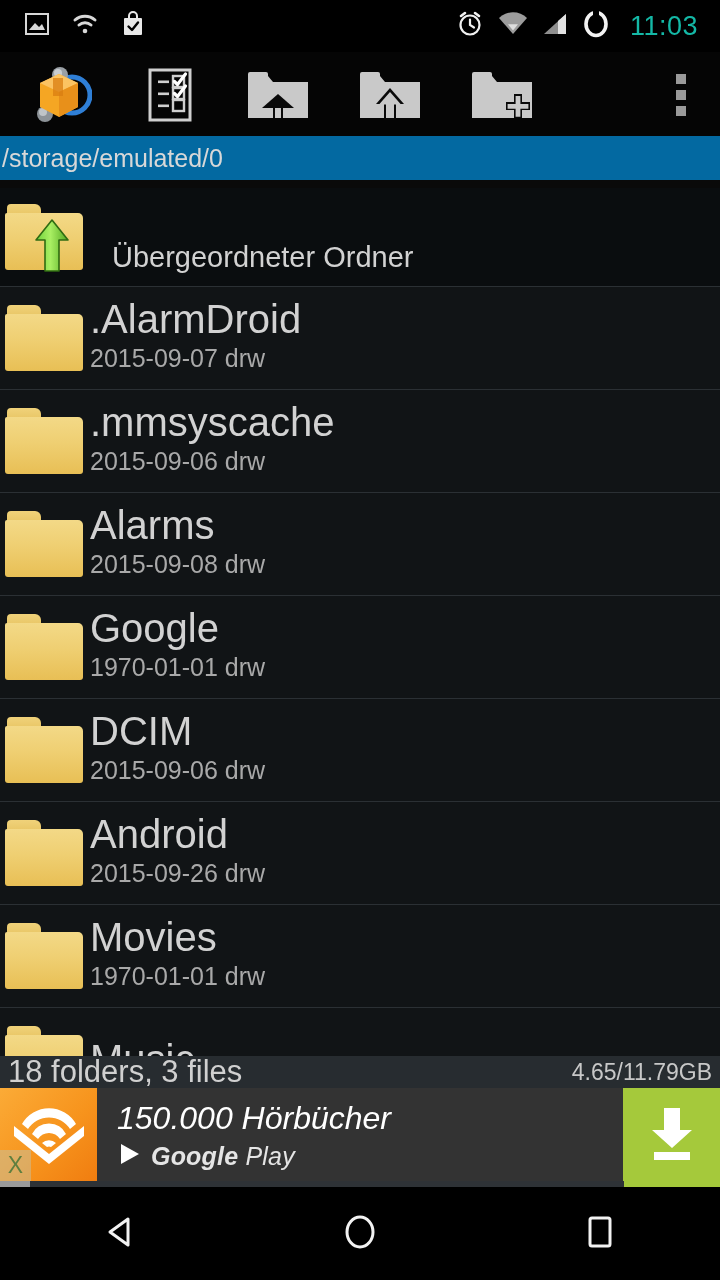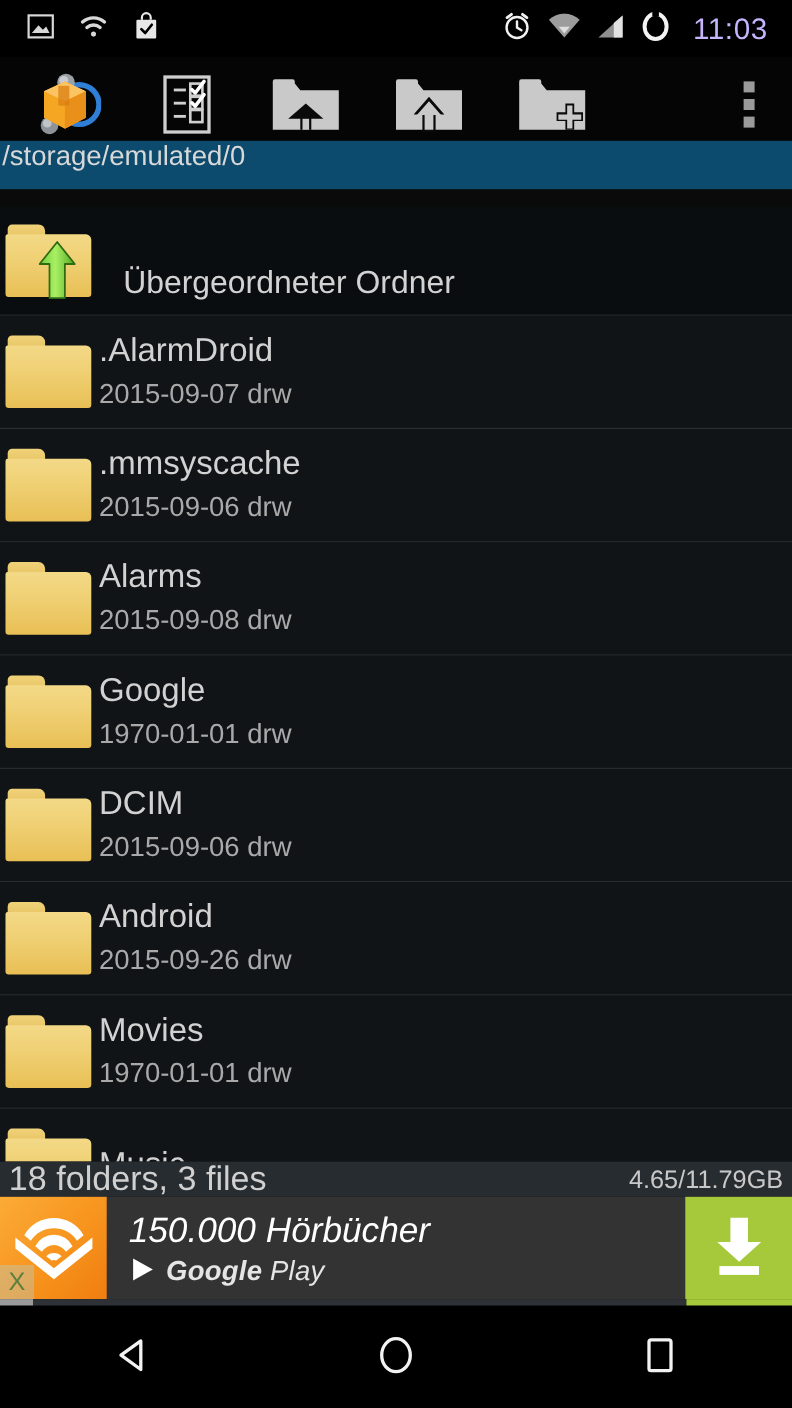--- a/index.html
+++ b/index.html
@@ -13,21 +13,21 @@
 
   
   #statusbar {
     position: absolute; left: 0; top: 0; width: 720px; height: 52px;
     background: #000; display: flex; align-items: center;
   }
   #status-left { display: flex; align-items: center; gap: 22px; padding-left: 24px; }
   #status-right {
     margin-left: auto; display: flex; align-items: center; gap: 14px; padding-right: 22px;
   }
-  #clock { color: #c4b5fd; font-size: 27px; letter-spacing: .5px; margin-left: 6px; }
+  #clock { color: #14b8a6; font-size: 27px; letter-spacing: .5px; margin-left: 6px; }
   .sicon { display: block; }
 
   
   #toolbar {
     position: absolute; left: 0; top: 52px; width: 720px; height: 88px;
     background: #050505; display: flex; align-items: center;
   }
   .tb-btn {
     height: 88px; display: flex; align-items: center; justify-content: center;
     background: transparent; border: 0; cursor: pointer;
@@ -37,22 +37,22 @@
   #tb-home, #tb-up, #tb-new { width: 112px; }
   #tb-overflow { width: 78px; margin-left: auto; }
 
   #accent-line {
     position: absolute; left: 0; top: 139px; width: 720px; height: 5px;
     background: #4ec3ea;
   }
 
   
   #pathbar {
-    position: absolute; left: 0; top: 128px; width: 720px; height: 44px;
-    display: flex; background: #0c4a6e;
+    position: absolute; left: 0; top: 136px; width: 720px; height: 44px;
+    display: flex; align-items: center; background: #0369a1;
   }
   #path-text {
     color: #d8d8d8; font-size: 25px; padding-left: 2px; white-space: nowrap;
   }
 
   
   #filelist {
     position: absolute; left: 0; top: 188px; width: 720px; height: 868px;
     background: #111416; overflow: hidden;
   }
@@ -62,21 +62,21 @@
     border-bottom: 1px solid #2b3034;
     background: #111416;
     cursor: pointer;
   }
   .row.first { height: 99px; background: #0a0d0f; gap: 20px; }
   .row .icon-wrap {
     width: 86px; flex: 0 0 86px; height: 100%;
     display: flex; align-items: center; justify-content: flex-start; padding-left: 5px;
   }
   .row .meta { display: flex; flex-direction: column; justify-content: center; padding-left: 4px; }
-  .row .fname { color: #d2d2d2; font-size: 30px; line-height: 40px; white-space: nowrap; }
+  .row .fname { color: #d2d2d2; font-size: 40px; line-height: 40px; white-space: nowrap; }
   .row .fsub  { color: #a9a9a9; font-size: 25px; line-height: 38px; white-space: nowrap; }
   .row.first .fname { font-size: 29px; }
   .row.first .meta { padding-left: 6px; padding-top: 40px; }
 
   
   .folder { position: relative; width: 80px; height: 66px; }
   .folder .tab {
     position: absolute; left: 2px; top: 0; width: 34px; height: 12px;
     background: linear-gradient(#f0d27a, #e8c564);
     border-radius: 4px 6px 0 0;

